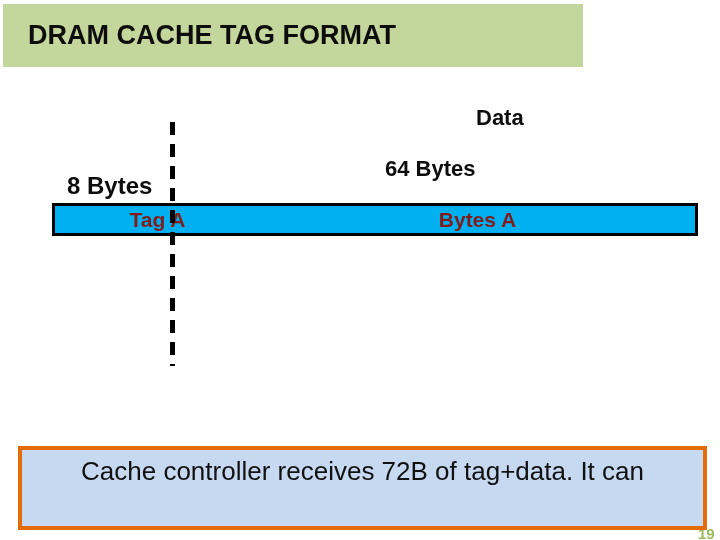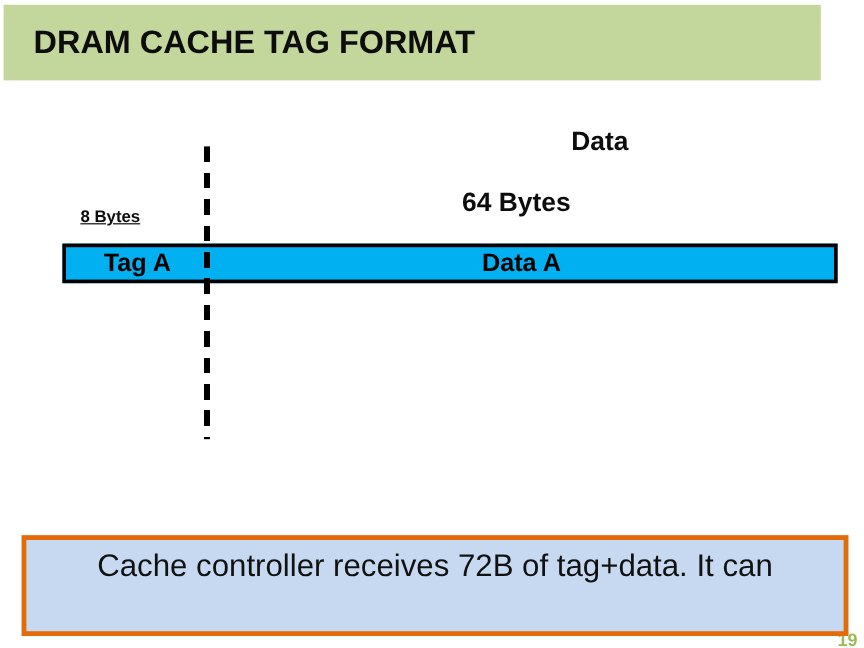--- a/index.html
+++ b/index.html
@@ -12,42 +12,42 @@
     position: relative;
     width: 720px;
     height: 540px;
     background: #ffffff;
     overflow: hidden;
   }
   .header-bar {
     position: absolute;
     left: 3px;
     top: 4px;
-    width: 681px;
+    width: 580px;
     height: 63px;
     display: flex;
     align-items: center;
   }
   .title {
     margin-left: 25px;
     font-size: 27px;
     font-weight: bold;
     color: #0d0d0d;
     letter-spacing: 0px;
     white-space: nowrap;
   }
   .label {
     position: absolute;
     font-weight: bold;
     color: #0d0d0d;
     white-space: nowrap;
   }
   .tag-boundary-label { left: 84px;  top: 88px;  font-size: 23px; }
   .data-label         { left: 476px; top: 105px; font-size: 22px; }
-  .tag-size-label     { left: 67px;  top: 172px; font-size: 14px; text-decoration: underline; }
+  .tag-size-label     { left: 67px;  top: 172px; font-size: 24px; }
   .data-size-label    { left: 385px; top: 156px; font-size: 22px; }
   .dashed-line {
     position: absolute;
     left: 170px;
     top: 122px;
     width: 5px;
     height: 244px;
     background: repeating-linear-gradient(to bottom, #000000 0 13px, transparent 13px 22px);
     z-index: 3;
   }
@@ -61,22 +61,23 @@
     border: 3px solid #000000;
     display: flex;
     z-index: 2;
   }
   .cell {
     display: flex;
     align-items: center;
     justify-content: center;
     font-weight: bold;
     font-size: 21px;
-    color: #000000;
+    color: #7f1d1d;
     height: 100%;
+    padding-left: 43px;
   }
   .tag-cell  { width: 119px; }
   .data-cell { flex: 1; }
   .callout {
     position: absolute;
     left: 18px;
     top: 446px;
     width: 689px;
     height: 84px;
     box-sizing: border-box;
@@ -110,21 +111,21 @@
   <div class="label data-label">Data</div>
 
   <div class="dashed-line"></div>
 
   <div class="label tag-size-label">8 Bytes</div>
 
   <div class="label data-size-label">64 Bytes</div>
 
   <div class="cache-line-box" style="background: rgb(0, 176, 240);">
     <div class="cell tag-cell">Tag A</div>
-    <div class="cell data-cell">Data A</div>
+    <div class="cell data-cell">Bytes A</div>
   </div>
 
   <div class="callout" style="background: rgb(198, 217, 241); border-color: rgb(227, 108, 9);">
     <div>Cache controller receives 72B of tag+data. It can</div>
   </div>
 
   <div class="page-number" style="color: rgb(155, 187, 89);">19</div>
 
 </div>
 

